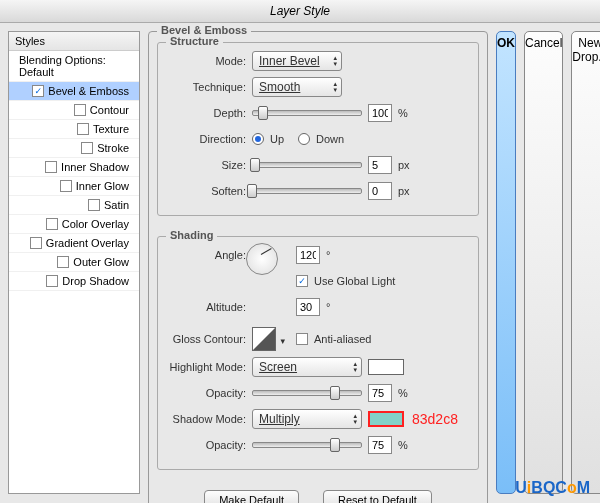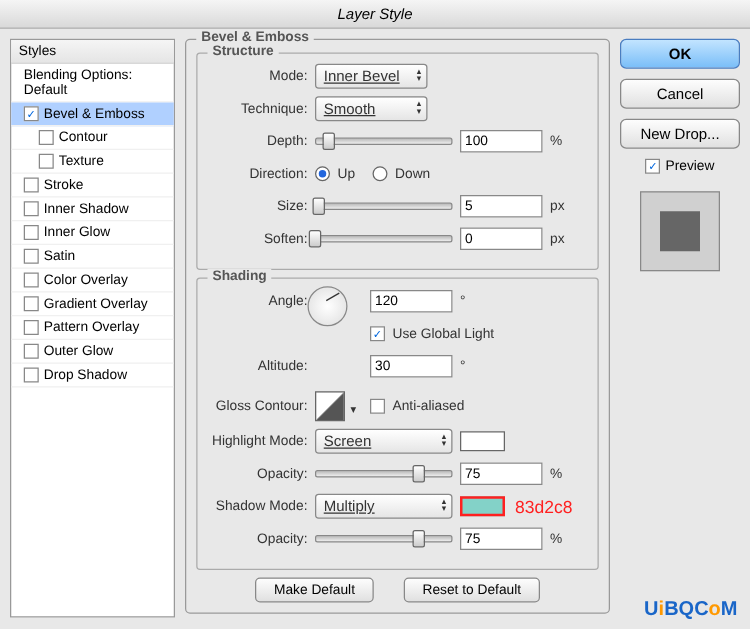--- a/index.html
+++ b/index.html
@@ -2,51 +2,51 @@
 <html><head>
 <meta charset="utf-8">
 <style>
 * { box-sizing: border-box; margin: 0; padding: 0; font-family: "Lucida Grande", Arial, sans-serif; }
 body { background: #e8e8e8; width: 600px; height: 503px; overflow: hidden; }
 .dialog { background: #e8e8e8; width: 600px; height: 503px; position: relative; }
 .titlebar { text-align: center; font-size: 12px; padding: 4px 0; background: linear-gradient(#f5f5f5,#d9d9d9); border-bottom: 1px solid #aaa; font-style: italic; }
 .body { display: flex; padding: 8px; gap: 8px; height: calc(100% - 24px); }
 .styles-panel { width: 132px; border: 1px solid #999; background: #fff; font-size: 11px; }
 .styles-header { background: linear-gradient(#f5f5f5,#e5e5e5); padding: 3px 6px; border-bottom: 1px solid #ccc; }
-.style-row { display: flex; align-items: center; gap: 4px; padding: 3px 10px; border-bottom: 1px solid #f0f0f0; cursor: pointer; }
+.style-row { display: flex; align-items: center; gap: 4px; padding: 3px 10px; border-bottom: 1px solid #f0f0f0; cursor: pointer; justify-content: flex-end; }
 .style-row.selected { background: #b0d0ff; }
 .style-row.sub { padding-left: 22px; }
 .cb { width: 12px; height: 12px; border: 1px solid #888; background: #fff; display: inline-flex; align-items: center; justify-content: center; font-size: 9px; color: #0066dd; }
 .center { flex: 1; position: relative; }
 .fieldset { border: 1px solid #999; border-radius: 4px; padding: 10px 8px 8px 8px; margin-bottom: 6px; position: relative; }
 .fieldset-legend { position: absolute; top: -8px; left: 8px; background: #e8e8e8; padding: 0 4px; font-size: 11px; font-weight: bold; color: #555; }
-.sub-fieldset { border: 1px solid #aaa; border-radius: 3px; padding: 8px 6px; margin-bottom: 6px; position: relative; }
+.sub-fieldset { border: 1px solid #aaa; border-radius: 3px; padding: 8px 6px; margin-bottom: 20px; position: relative; }
 .row { display: flex; align-items: center; gap: 6px; font-size: 11px; color: #333; margin-bottom: 6px; min-height: 20px; }
 .row-label { width: 82px; text-align: right; }
 .select { background: linear-gradient(#fff,#e5e5e5); border: 1px solid #888; border-radius: 3px; padding: 2px 16px 2px 6px; font-size: 12px; position: relative; min-width: 90px; display: inline-flex; align-items: center; text-decoration: underline; }
 .select::after { content: "▾"; position: absolute; right: 4px; font-size: 9px; color: #333; }
 .select.updown::after { content: "▴\A▾"; white-space: pre; font-size: 7px; line-height: 6px; right: 4px; }
-.num-input { width: 66px; height: 18px; border: 1px solid #888; background: #fff; font-size: 11px; padding: 1px 3px; }
+.num-input { width: 24px; height: 18px; border: 1px solid #888; background: #fff; font-size: 11px; padding: 1px 3px; }
 .unit { font-size: 11px; color: #333; }
 .slider-track { height: 14px; width: 110px; position: relative; display: flex; align-items: center; }
 .slider-track::before { content: ""; position: absolute; left: 0; right: 0; top: 50%; height: 4px; background: linear-gradient(#bbb,#eee); border: 1px solid #888; border-radius: 2px; transform: translateY(-50%); }
 .slider-thumb { position: absolute; width: 10px; height: 14px; background: linear-gradient(#fff,#ccc); border: 1px solid #666; border-radius: 2px; transform: translateX(-50%); }
 .radio { width: 12px; height: 12px; border: 1px solid #666; border-radius: 50%; background: #fff; display: inline-flex; align-items: center; justify-content: center; }
 .radio.checked::after { content: ""; width: 6px; height: 6px; background: #2266dd; border-radius: 50%; }
 .swatch { width: 36px; height: 16px; border: 1px solid #666; }
 .swatch.white { background: #fff; }
 .swatch.teal { background: #83d2c8; border: 2px solid #ff2020; }
 .anno { color: #ff2020; font-size: 14px; margin-left: 2px; }
 .gloss-thumb { width: 24px; height: 24px; border: 1px solid #666; background: linear-gradient(135deg,#fff 48%, #555 52%); position: relative; }
 .gloss-thumb .drop { position: absolute; right: -10px; top: 8px; font-size: 9px; }
 .angle-dial { width: 32px; height: 32px; border: 1px solid #888; border-radius: 50%; background: radial-gradient(#fff,#ddd); display: inline-block; position: relative; }
 .angle-dial::after { content: ""; position: absolute; width: 12px; height: 1px; background: #333; top: 10px; left: 14px; transform: rotate(-30deg); transform-origin: left; }
 .bottom-buttons { display: flex; gap: 24px; justify-content: center; margin-top: 4px; }
 .btn { background: linear-gradient(#fdfdfd,#e0e0e0); border: 1px solid #888; border-radius: 4px; padding: 3px 14px; font-size: 11px; cursor: pointer; }
-.right-col { width: 96px; display: flex; flex-direction: column; gap: 8px; align-items: stretch; }
+.right-col { width: 96px; display: flex; flex-direction: row; gap: 8px; align-items: stretch; }
 .right-btn { background: linear-gradient(#fdfdfd,#e0e0e0); border: 1px solid #888; border-radius: 5px; padding: 4px 0; font-size: 12px; text-align: center; cursor: pointer; }
 .right-btn.primary { background: linear-gradient(#c2e4ff,#7abef8); border: 1px solid #4a7dc0; font-weight: bold; }
 .preview-row { display: flex; align-items: center; gap: 4px; font-size: 11px; justify-content: center; }
 .preview-box { width: 64px; height: 64px; border: 1px solid #888; background: #d0d0d0; margin: 6px auto 0; display: flex; align-items: center; justify-content: center; }
 .preview-inner { width: 32px; height: 32px; background: #666; }
 .logo { position: absolute; bottom: 6px; right: 10px; font-size: 16px; font-weight: bold; color: #1a66c8; }
 .logo .o1 { color: #ff9900; }
 </style>
 </head>
 <body>
@@ -91,24 +91,20 @@
       <div class="style-row">
           <span class="cb"></span>
           <span>Color Overlay</span>
         </div>
       <div class="style-row">
           <span class="cb"></span>
           <span>Gradient Overlay</span>
         </div>
       <div class="style-row">
           <span class="cb"></span>
-          <span>Pattern Overlay</span>
-        </div>
-      <div class="style-row">
-          <span class="cb"></span>
           <span>Outer Glow</span>
         </div>
       <div class="style-row">
           <span class="cb"></span>
           <span>Drop Shadow</span>
         </div>
     </div>
 
     <div class="center">
       <div class="fieldset">

